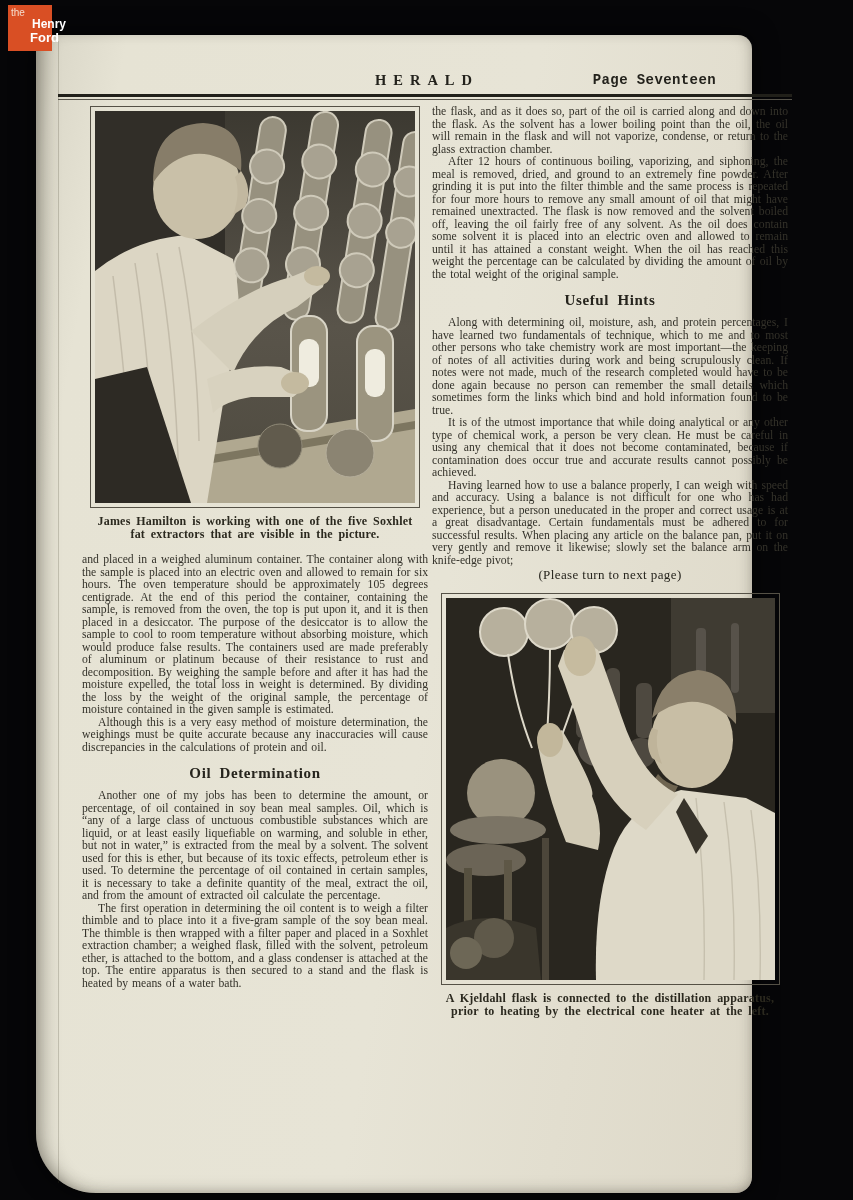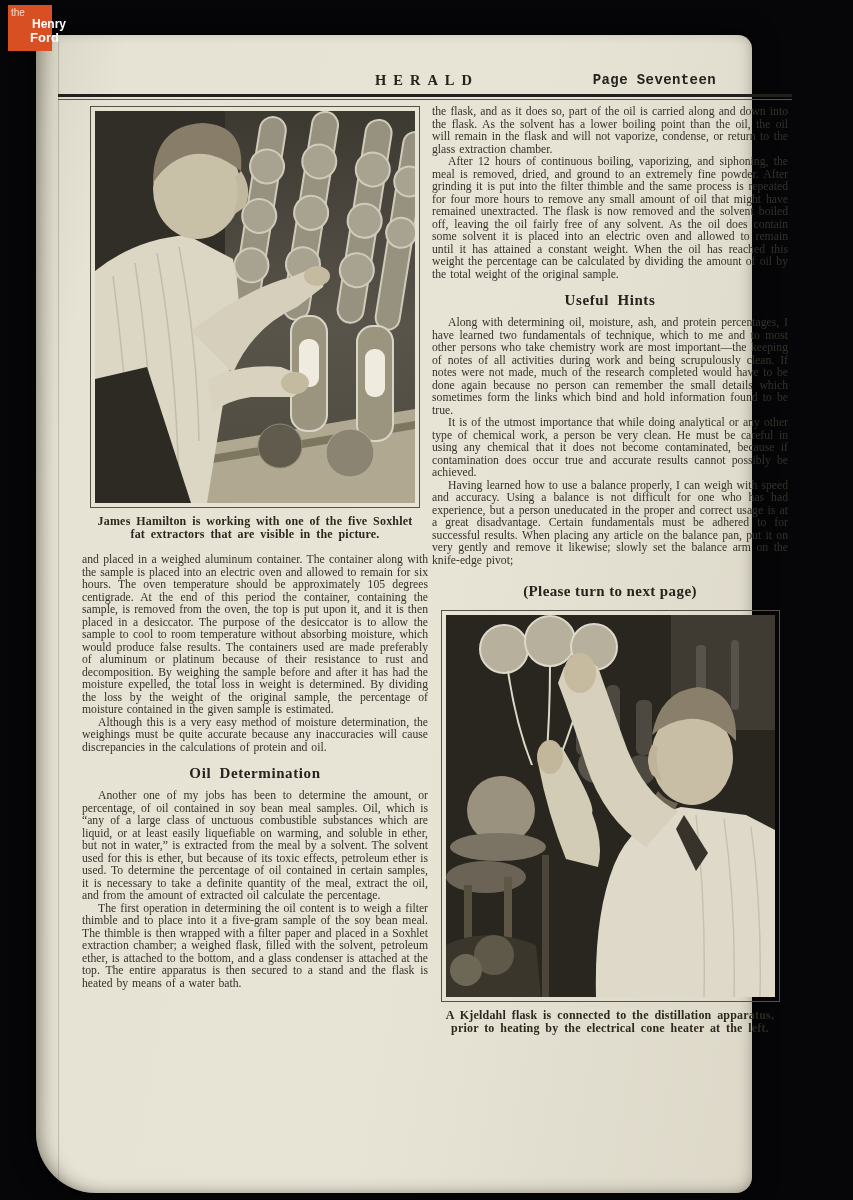--- a/index.html
+++ b/index.html
@@ -50,21 +50,21 @@
   .body{
     margin:0;font-size:11.7px;line-height:12.5px;text-align:justify;
     text-indent:16px;word-spacing:1px;color:#34322a;
   }
   .noindent{text-indent:0;}
   .heading{
     margin:11px 0 8px;text-align:center;font-size:15px;font-weight:bold;
     letter-spacing:.6px;word-spacing:4px;color:#26241d;
   }
   .note{
-    margin:16px 0 10px;text-align:center;font-weight:bold;font-size:15px;
+    margin:0 0 10px;text-align:center;font-weight:normal;font-size:13px;
     letter-spacing:.4px;color:#26241d;
   }
   
   .photo-frame{
     border:1px solid #555146;padding:4px;margin:0 auto;box-sizing:content-box;
   }
   .photo-frame svg{display:block;}
   .frame-left{width:320px;}
   .frame-right{width:329px;margin-top:8px;}
   .caption{

